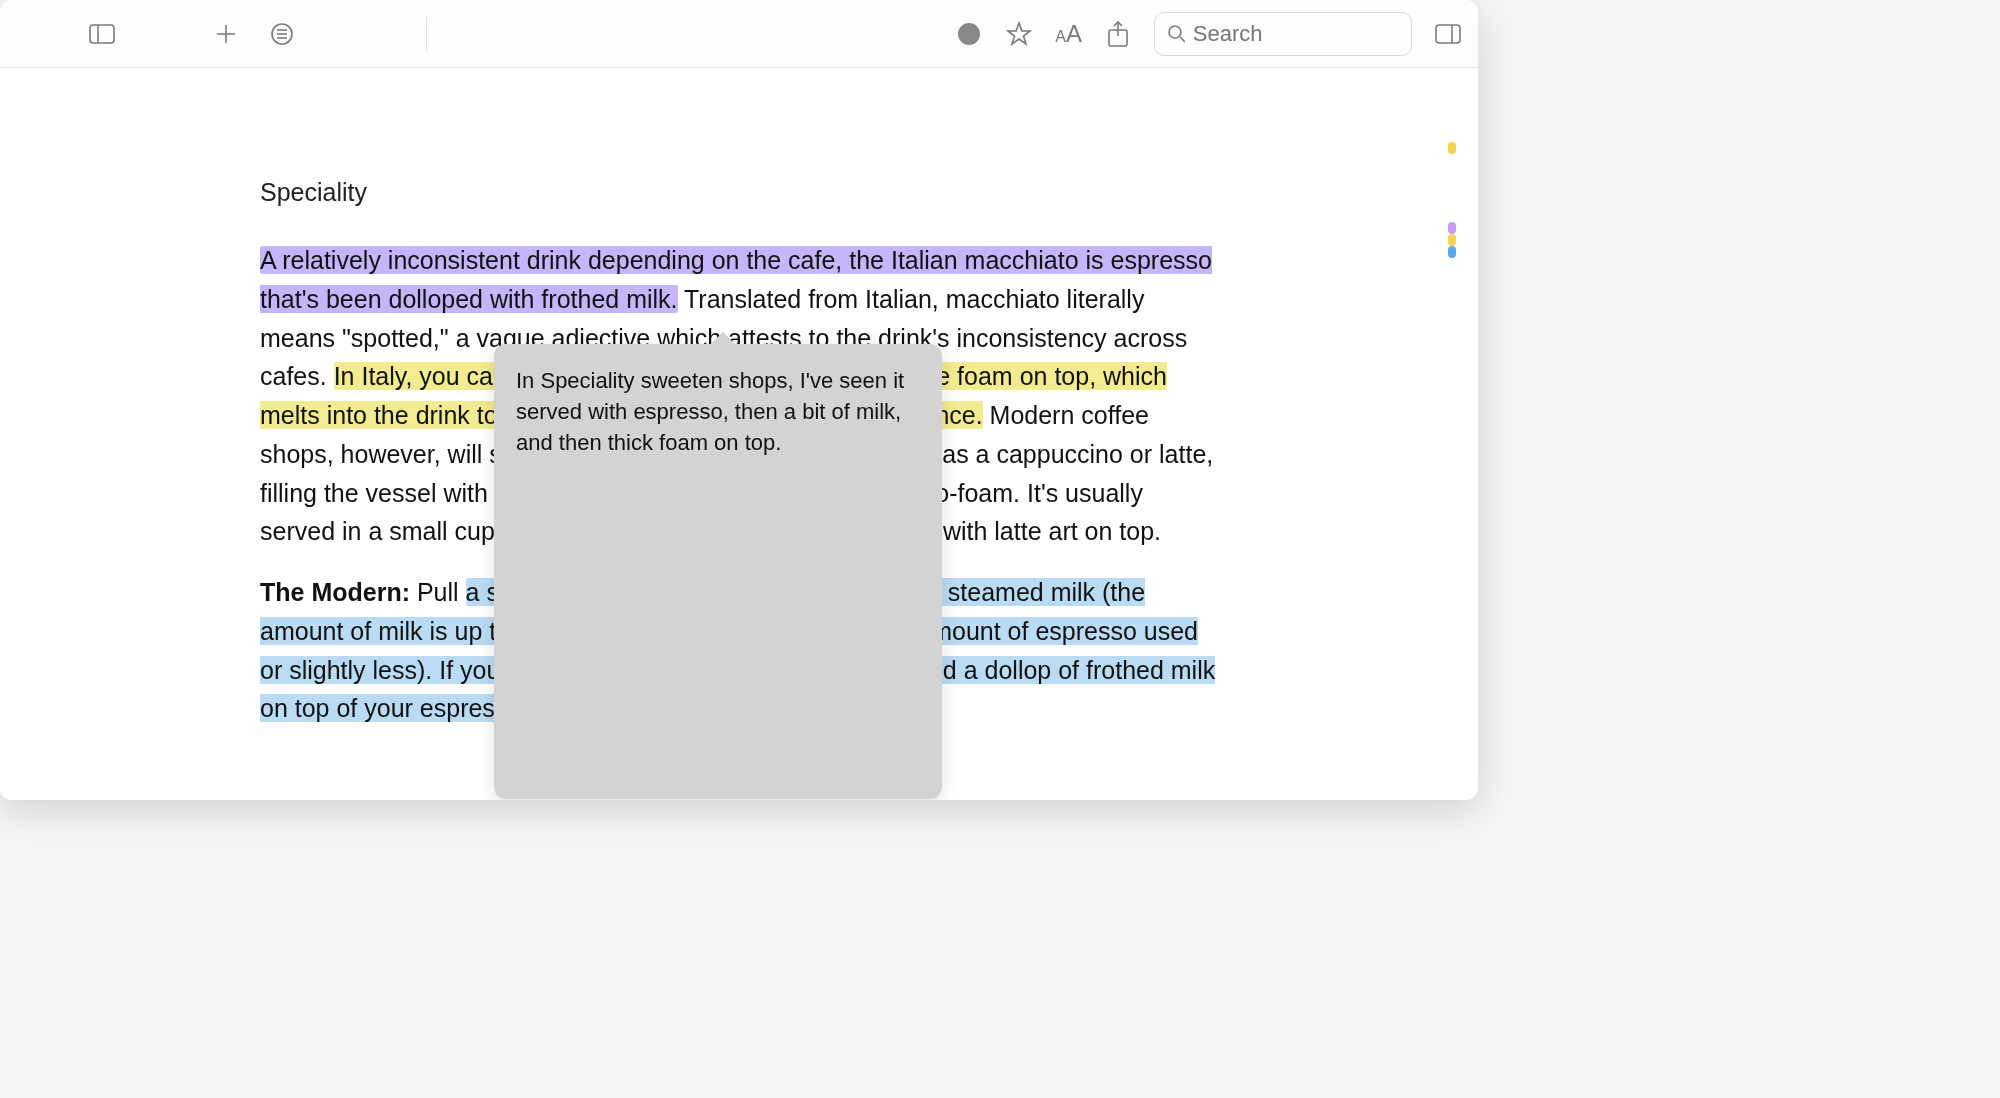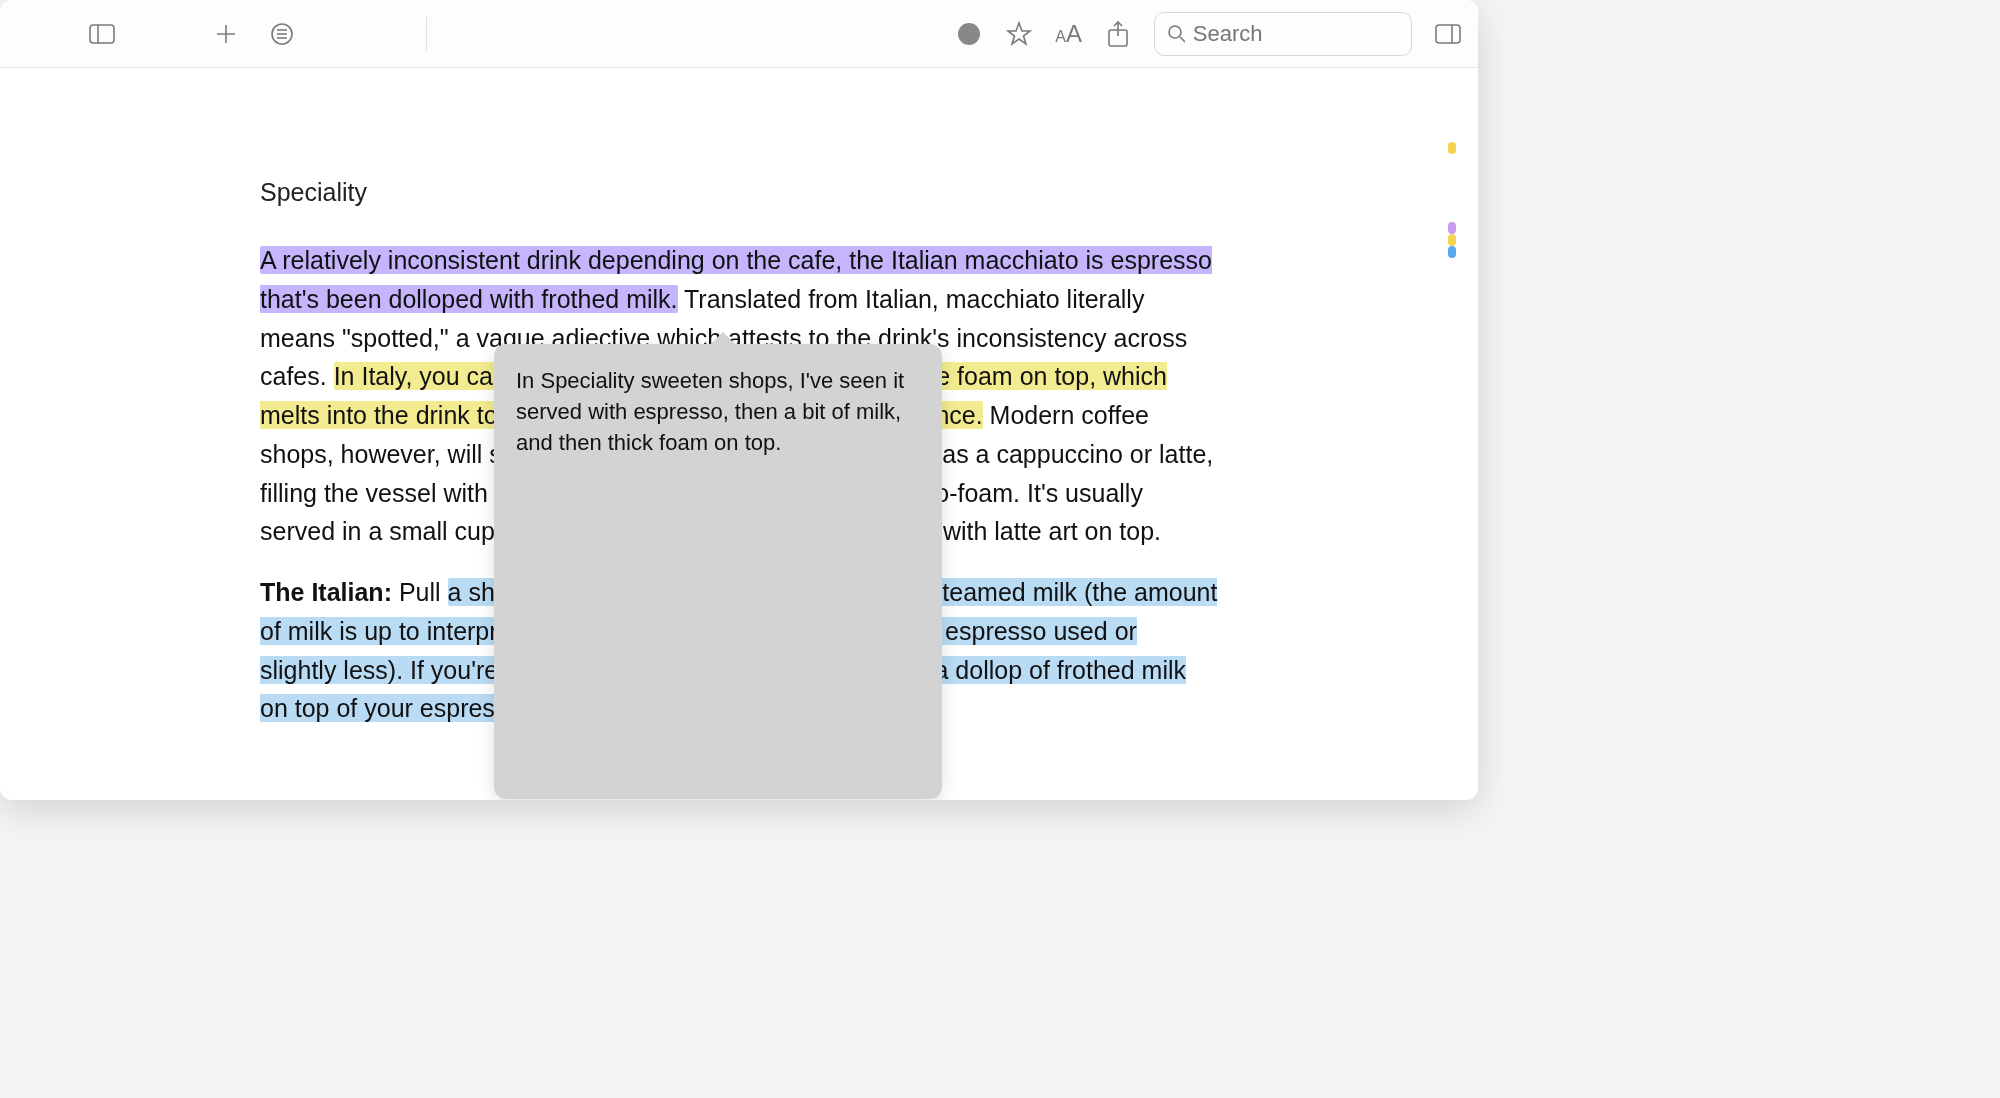--- a/index.html
+++ b/index.html
@@ -230,21 +230,21 @@
   </div>
 
   <div class="content-area">
     <h2 class="doc-title">Speciality</h2>
 
     <p class="para">
       <span class="hl-purple">A relatively inconsistent drink depending on the cafe, the Italian macchiato is espresso that's been dolloped with frothed milk.</span><span> Translated from Italian, macchiato literally means "spotted," a vague adjective which attests to the drink's inconsistency across cafes. </span><span class="hl-yellow">In Italy, you can expect a shot of espresso with a simple foam on top, which melts into the drink to slightly sweeten and soften the experience.</span><span> Modern coffee shops, however, will steam and add milk much the same way as a cappuccino or latte, filling the vessel with a combination of steamed milk and micro-foam. It's usually served in a small cup, and it's not uncommon to see it served with latte art on top.</span>
     </p>
 
     <p class="para">
-      <span class="recipe-label">The Italian:</span><span> Pull </span><span class="hl-blue">a shot of espresso into a cup, then top with steamed milk (the amount of milk is up to interpretation, but roughly the same amount of espresso used or slightly less). If you're aiming for a traditional macchiato, add a dollop of frothed milk on top of your espresso.</span>
+      <span class="recipe-label">The Modern:</span><span> Pull </span><span class="hl-blue">a shot of espresso into a cup, then top with steamed milk (the amount of milk is up to interpretation, but roughly the same amount of espresso used or slightly less). If you're aiming for a traditional macchiato, add a dollop of frothed milk on top of your espresso.</span>
     </p>
 
     <div class="margin-marks">
       <span class="mm y"></span>
       <span class="mm p2"></span>
       <span class="mm y2"></span>
       <span class="mm b2"></span>
     </div>
   </div>
 

